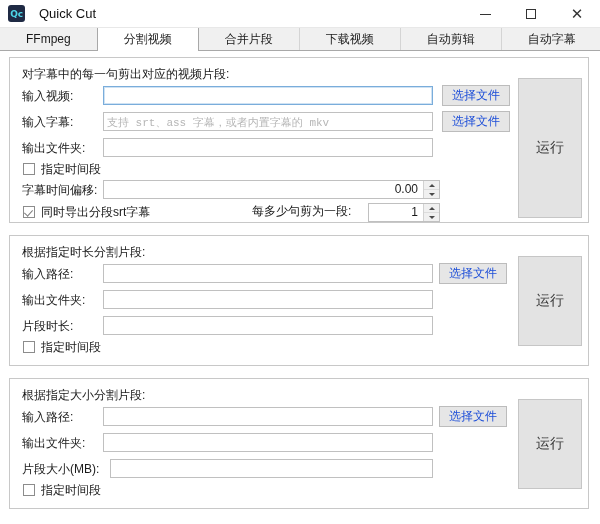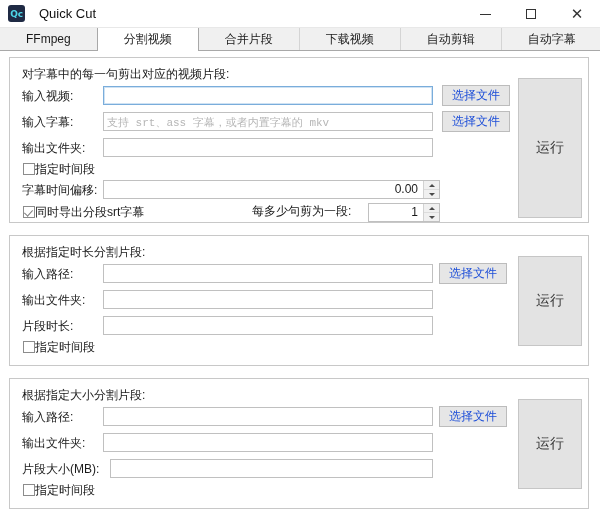--- a/index.html
+++ b/index.html
@@ -236,20 +236,21 @@
     position: absolute;
     left: 2px;
     top: 1px;
     width: 4px;
     height: 7px;
     border: solid #808080;
     border-width: 0 1.6px 1.6px 0;
     transform: rotate(42deg);
   }
   .check-row .cb-label {
+    margin-left: 6px;
     font-size: 12px;
     color: #1a1a1a;
   }
 
   
   .spin {
     position: absolute;
     height: 19px;
     box-sizing: border-box;
     border: 1px solid #c0c0c0;

